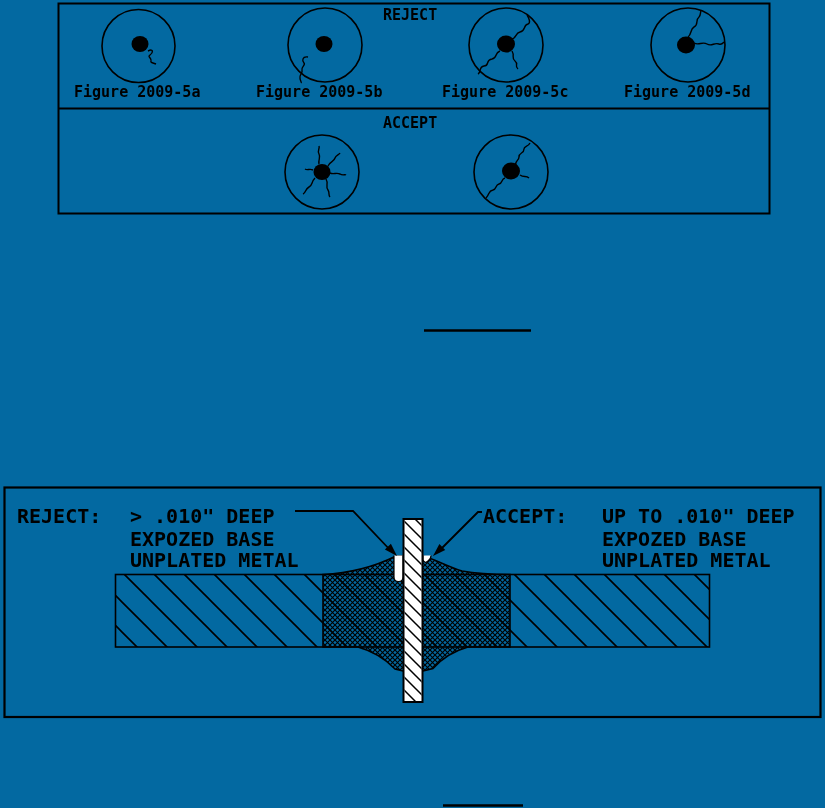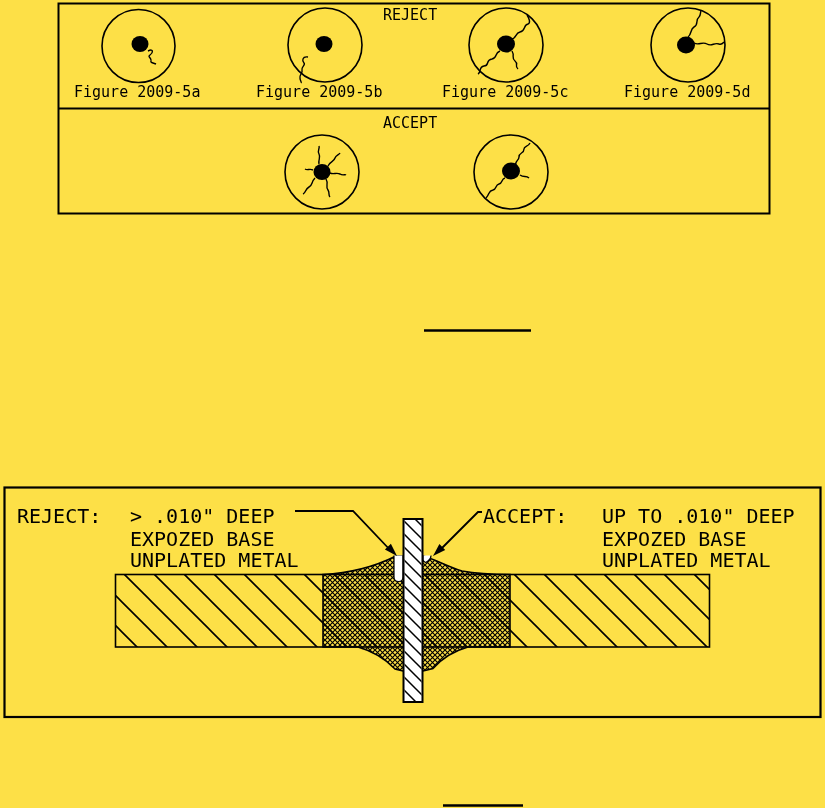--- a/index.html
+++ b/index.html
@@ -1,21 +1,22 @@
 <!DOCTYPE html>
 <html><head>
 <meta charset="utf-8">
 <style>
   html,body{margin:0;padding:0;background:#ffffff;}
   .page{
     position:relative;
     width:825px;height:808px;
-    background:#fde047;
+    background:#0369a1;
     overflow:hidden;
     font-family:"DejaVu Sans Mono", monospace;
+    font-weight:bold;
   }
   svg text{
     font-family:"DejaVu Sans Mono", monospace;
     fill:#000000;
   }
   .t15{font-size:15px;}
   .t20{font-size:20px;}
 </style>
 </head>
 <body>

